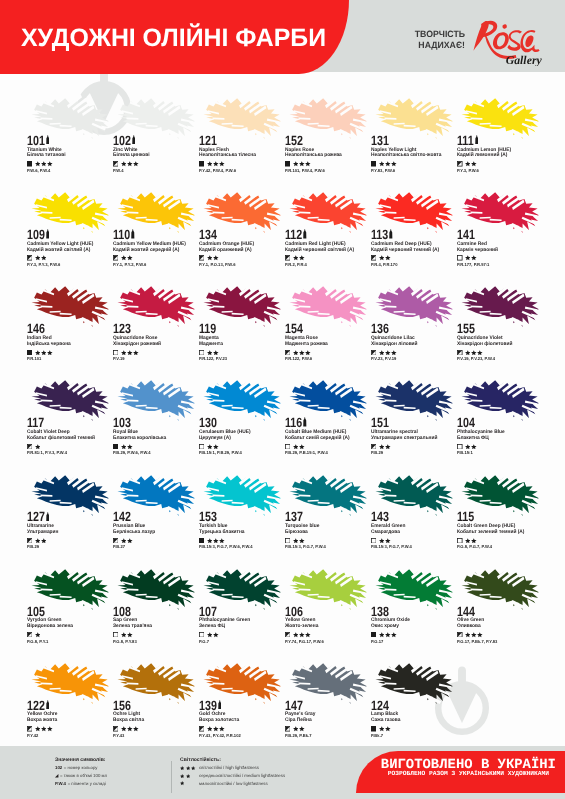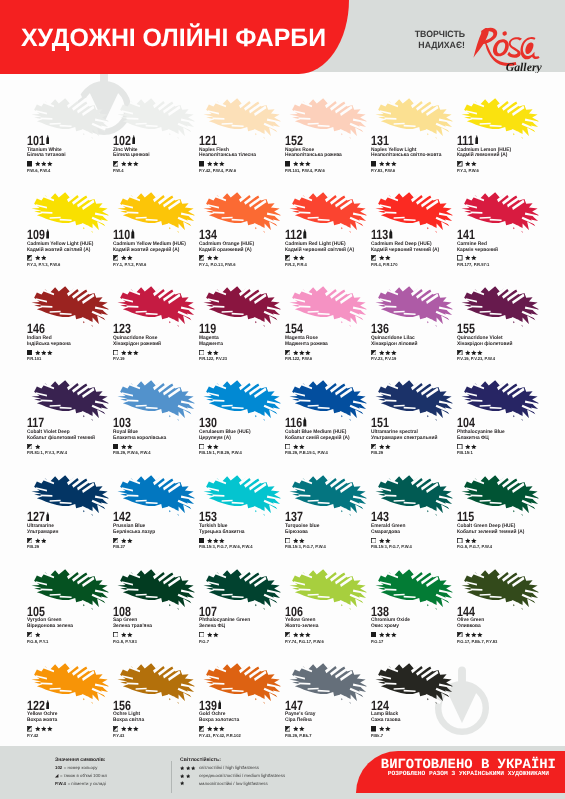--- a/index.html
+++ b/index.html
@@ -15,21 +15,21 @@
 
   
   .hdr-red{position:absolute;left:0;top:0;width:349px;height:74px;
            background:#f42020;border-bottom-right-radius:50px 74px;z-index:3;}
   .hdr-title{position:absolute;left:20.6px;top:25.5px;font-size:25.2px;font-weight:bold;
              line-height:25.2px;color:#fff;white-space:nowrap;z-index:4;
              transform:scaleX(.986);transform-origin:left top;}
   .tagline{position:absolute;left:411px;top:29.2px;text-align:right;width:54px;
            font-size:9.2px;font-weight:bold;line-height:10.5px;color:#3a3a3a;
            z-index:4;transform:scaleX(.95);transform-origin:right top;}
-  .logo{position:absolute;left:466px;top:21px;width:78px;height:52px;z-index:4;}
+  .logo{position:absolute;left:466px;top:14px;width:78px;height:52px;z-index:4;}
 
   
   .card{position:absolute;left:0;top:72px;width:565px;height:674px;background:#fdfdfd;
         overflow:hidden;z-index:1;}
   .wm{position:absolute;width:68px;height:68px;}
 
   
   .grid{position:absolute;left:0;top:72px;width:522px;height:674px;z-index:2;}
   .cell{position:absolute;width:88px;}
   .sw{position:absolute;left:-1.8px;top:0;width:84px;height:48px;}

